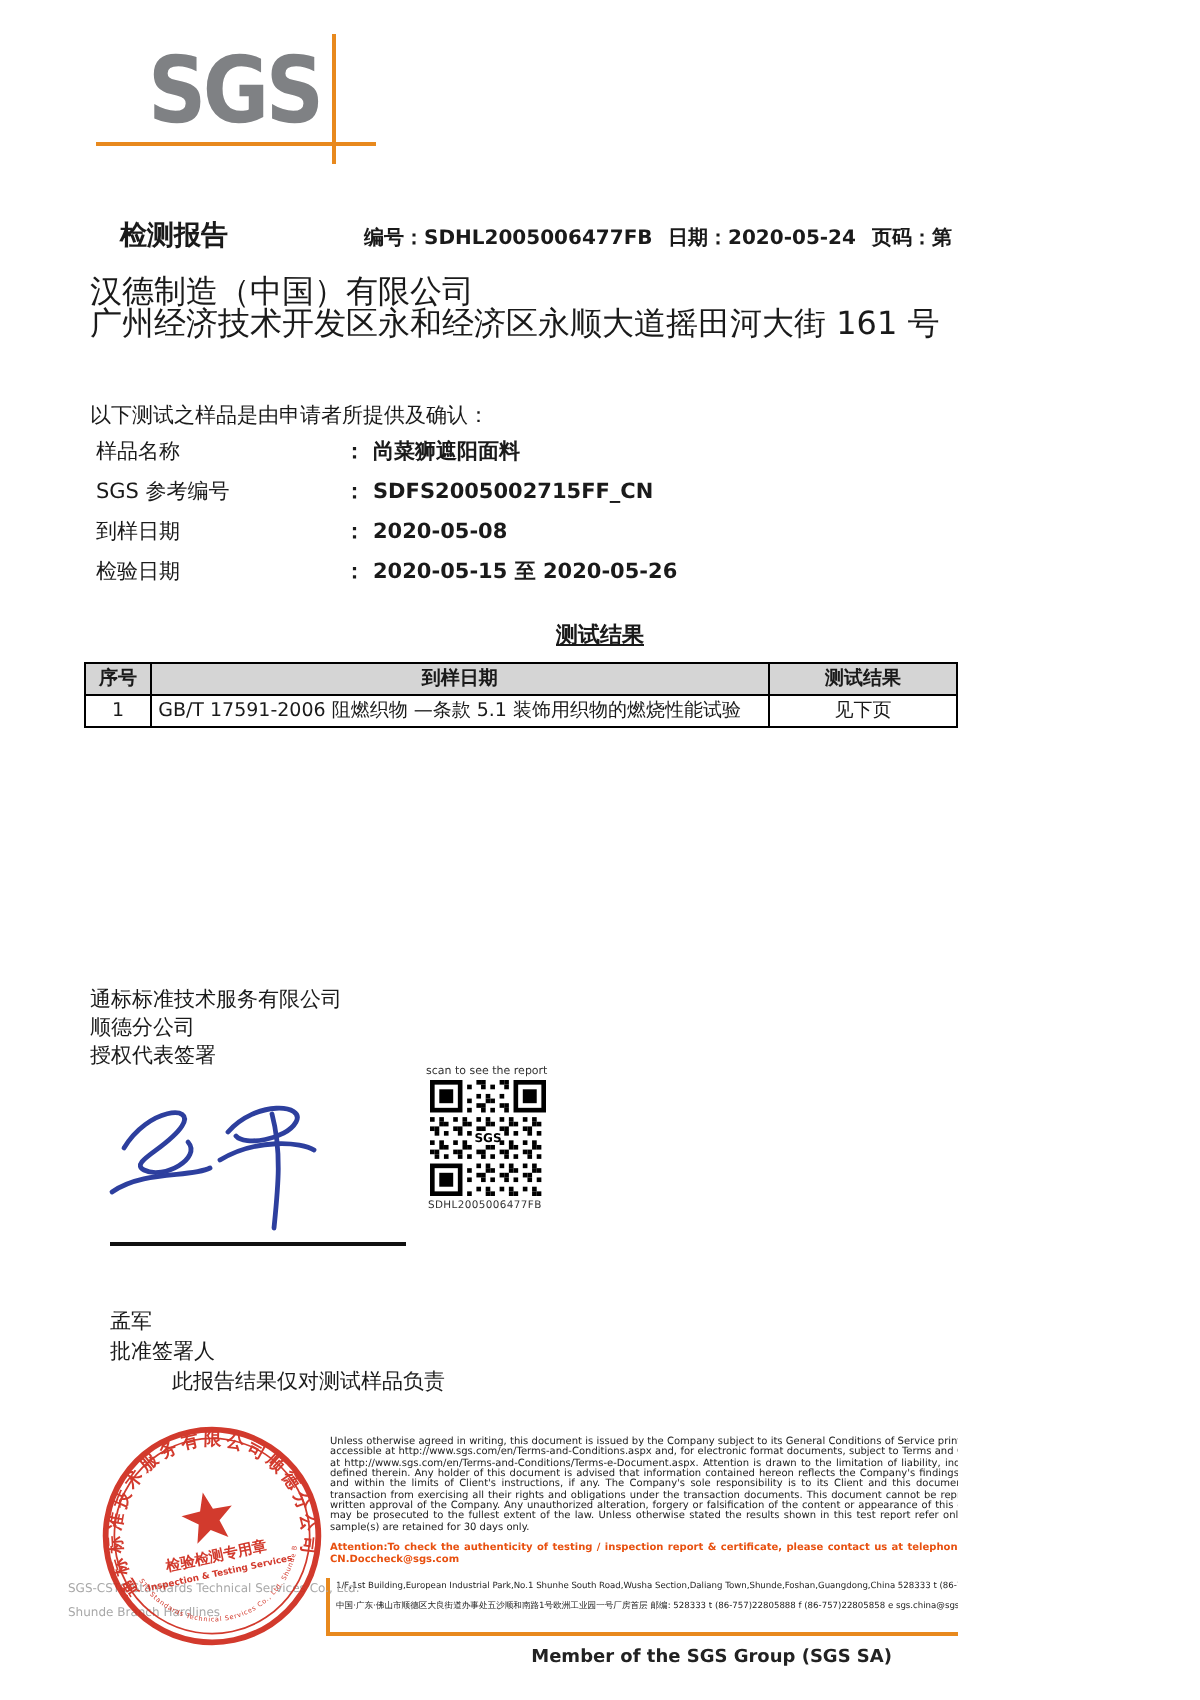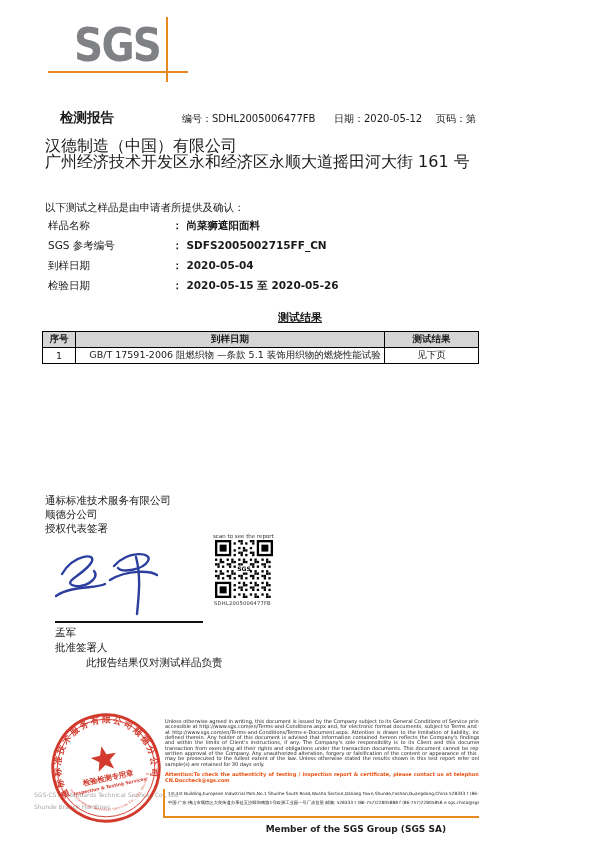--- a/index.html
+++ b/index.html
@@ -12,50 +12,50 @@
   .page{position:relative;width:479px;height:850px;background:#fff;overflow:hidden;}
 
   
   .logo-text{position:absolute;left:74px;top:22px;font-size:46px;line-height:46px;font-weight:bold;
     color:var(--logo-gray);letter-spacing:-2px;transform:scaleX(.88);transform-origin:left top;}
   .logo-hline{position:absolute;left:48px;top:71px;width:140px;height:2px;background:var(--orange);}
   .logo-vline{position:absolute;left:166px;top:17px;width:2px;height:65px;background:var(--orange);}
 
   
   .rpt-title{position:absolute;left:60px;top:109px;font-size:13.5px;font-weight:bold;font-family:Liberation Serif, serif;}
-  .hdr-field{position:absolute;top:112px;font-size:10px;font-weight:normal;white-space:nowrap;}
+  .hdr-field{position:absolute;top:112px;font-size:10px;font-weight:bold;white-space:nowrap;}
   .hdr-no{left:182px;} .hdr-date{left:334px;} .hdr-page{left:436px;}
 
   .applicant{position:absolute;left:45px;top:138px;font-size:16px;line-height:16px;}
   .intro{position:absolute;left:45px;top:201px;font-size:10.5px;}
 
   .sample-row{position:absolute;left:48px;font-size:10.5px;height:14px;white-space:nowrap;}
   .sample-row .lab{display:inline-block;width:124px;}
   .sample-row .val{position:absolute;left:124px;font-weight:bold;white-space:nowrap;}
   .sample-row .val .cl{font-weight:bold;margin-right:4px;}
 
   .results-title{position:absolute;left:0;top:310px;width:600px;text-align:center;
     font-size:11px;font-weight:bold;text-decoration:underline;}
 
   table.results{position:absolute;left:42px;top:331px;width:518px;border-collapse:collapse;
     font-size:9.5px;table-layout:fixed;}
   table.results td,table.results th{border:1px solid #000;padding:1px 3px;height:14px;}
   table.results th{background:var(--hdrbg);font-weight:bold;text-align:center;}
-  td.c{text-align:center;} td.l{text-align:right;margin-top:39px;}
+  td.c{text-align:center;} td.l{text-align:left;margin-top:39px;}
   td.note{height:16px;}
 
   .sign-co{position:absolute;left:45px;top:493px;font-size:10.5px;line-height:14px;}
 
   .qr-cap{position:absolute;left:213px;top:533px;font-size:5.5px;color:#333;}
   .qr-box{position:absolute;left:215px;top:540px;width:58px;height:58px;}
   .qr-num{position:absolute;left:214px;top:600px;font-size:5.2px;color:#333;letter-spacing:.2px;}
 
   .sig-svg{position:absolute;left:48px;top:544px;width:150px;height:76px;}
   .sig-line{position:absolute;left:55px;top:621px;width:148px;border-top:2px solid #111;}
-  .signer{position:absolute;left:55px;font-size:10.5px;white-space:nowrap;}
+  .signer{position:absolute;left:55px;font-size:10.5px;white-space:nowrap;margin-top:28px;}
 
   
   .co-gray{position:absolute;left:34px;font-size:6px;color:#a8a8a8;white-space:nowrap;}
   .legal{position:absolute;left:165px;top:719px;width:405px;font-size:5px;line-height:5.35px;
     text-align:justify;color:#222;}
   .attention{position:absolute;left:165px;top:772px;width:405px;font-size:5px;line-height:5.5px;
     font-weight:bold;color:var(--attn);text-align:justify;}
   .addr{position:absolute;left:168px;font-size:4.3px;color:#222;white-space:nowrap;}
   .addr-vline{position:absolute;left:163px;top:789px;width:1.5px;height:27px;background:var(--orange);}
   .addr-hline{position:absolute;left:163px;top:816px;width:407px;height:2px;background:var(--orange);}
@@ -71,41 +71,41 @@
 <body>
 
 <div class="page">
 
   <div class="logo-text">SGS</div>
   <div class="logo-hline"></div>
   <div class="logo-vline"></div>
 
   <div class="rpt-title">检测报告</div>
   <div class="hdr-field hdr-no"><span>编号：</span><span>SDHL2005006477FB</span></div>
-  <div class="hdr-field hdr-date"><span>日期：</span><span>2020-05-12</span></div>
+  <div class="hdr-field hdr-date"><span>日期：</span><span>2020-05-24</span></div>
   <div class="hdr-field hdr-page"><span>页码：</span><span>第 5 页共 3 页</span></div>
 
   <div class="applicant">
     <div>汉德制造（中国）有限公司</div>
     <div>广州经济技术开发区永和经济区永顺大道摇田河大街 161 号</div>
   </div>
 
   <div class="intro">以下测试之样品是由申请者所提供及确认：</div>
 
   <div class="sample-row" style="top:219px;">
     <span class="lab">样品名称</span>
     <span class="val"><span class="cl">：</span><span>尚菜狮遮阳面料</span></span>
   </div>
   <div class="sample-row" style="top:239px;">
     <span class="lab">SGS 参考编号</span>
     <span class="val"><span class="cl">：</span><span>SDFS2005002715FF_CN</span></span>
   </div>
   <div class="sample-row" style="top:259px;">
     <span class="lab">到样日期</span>
-    <span class="val"><span class="cl">：</span><span>2020-05-04</span></span>
+    <span class="val"><span class="cl">：</span><span>2020-05-08</span></span>
   </div>
   <div class="sample-row" style="top:279px;">
     <span class="lab">检验日期</span>
     <span class="val"><span class="cl">：</span><span>2020-05-15 至 2020-05-26</span></span>
   </div>
 
   <div class="results-title">测试结果</div>
   <table class="results">
     <colgroup>
         <col style="width:6.4%">

